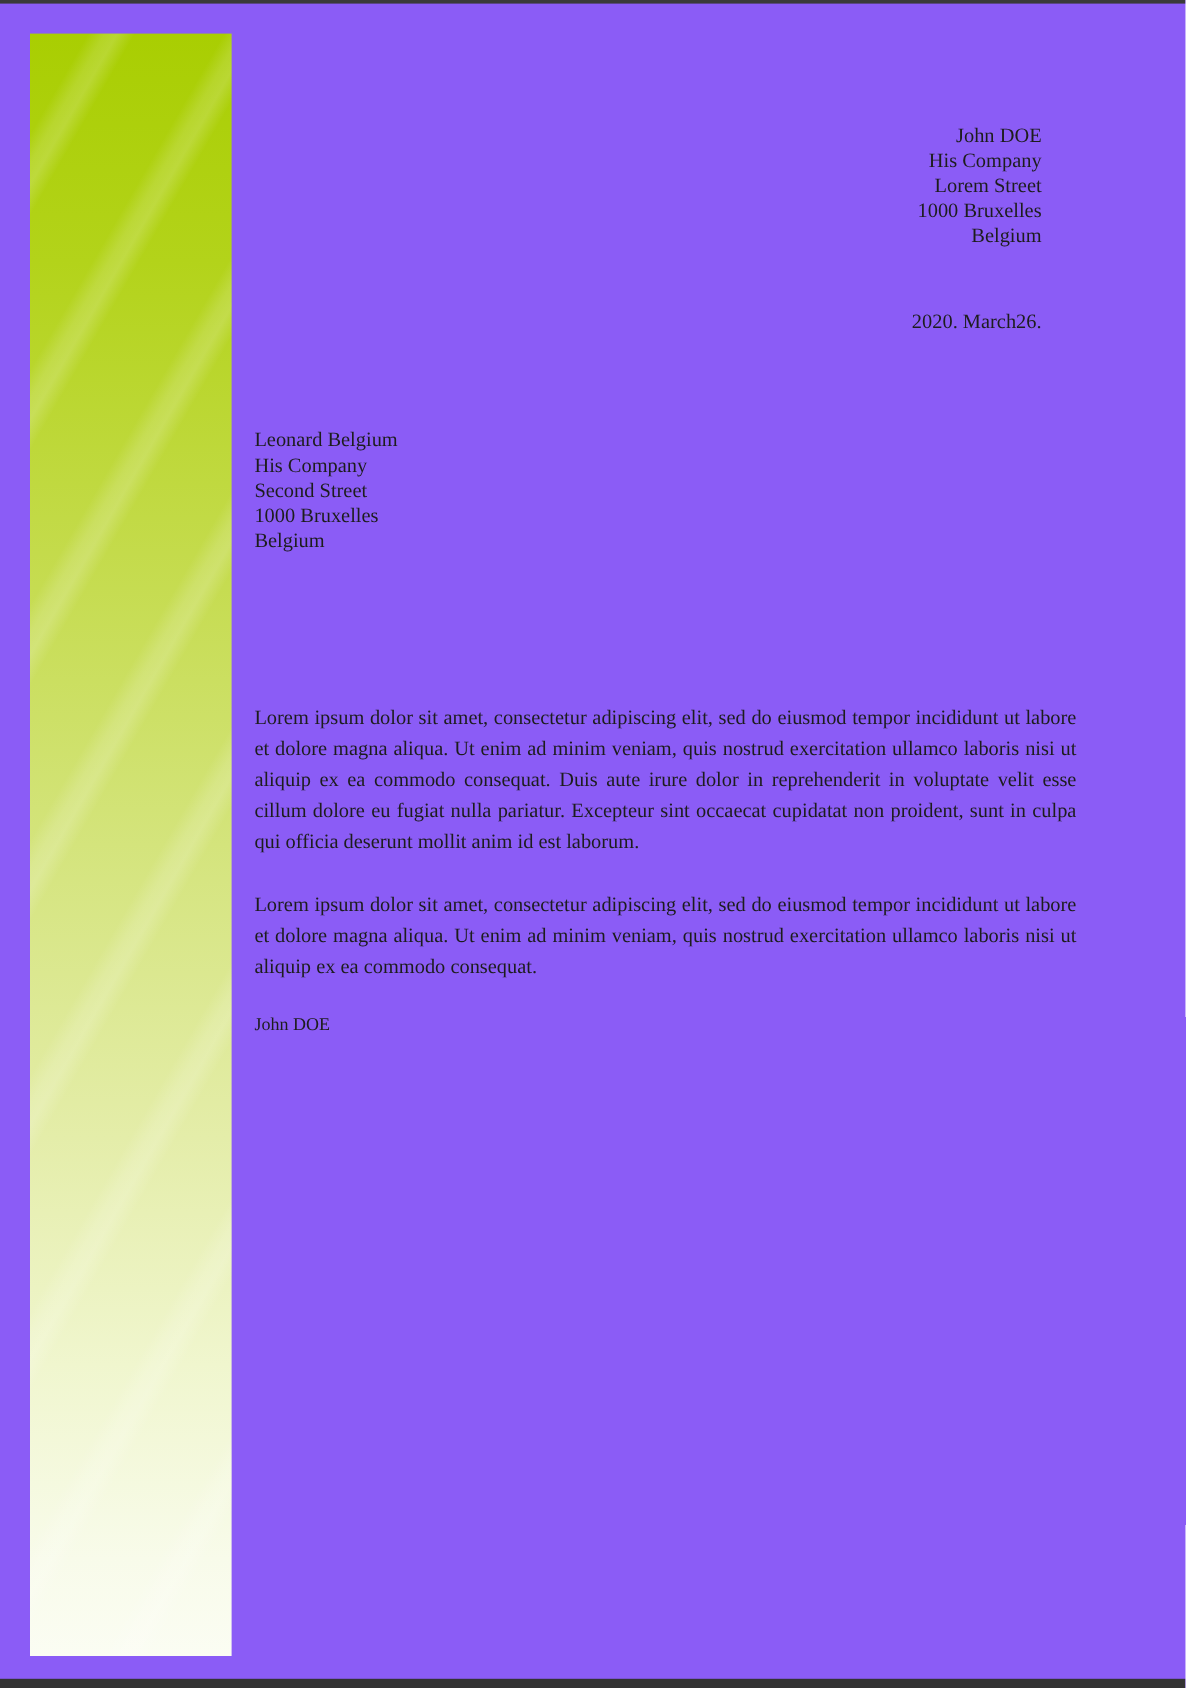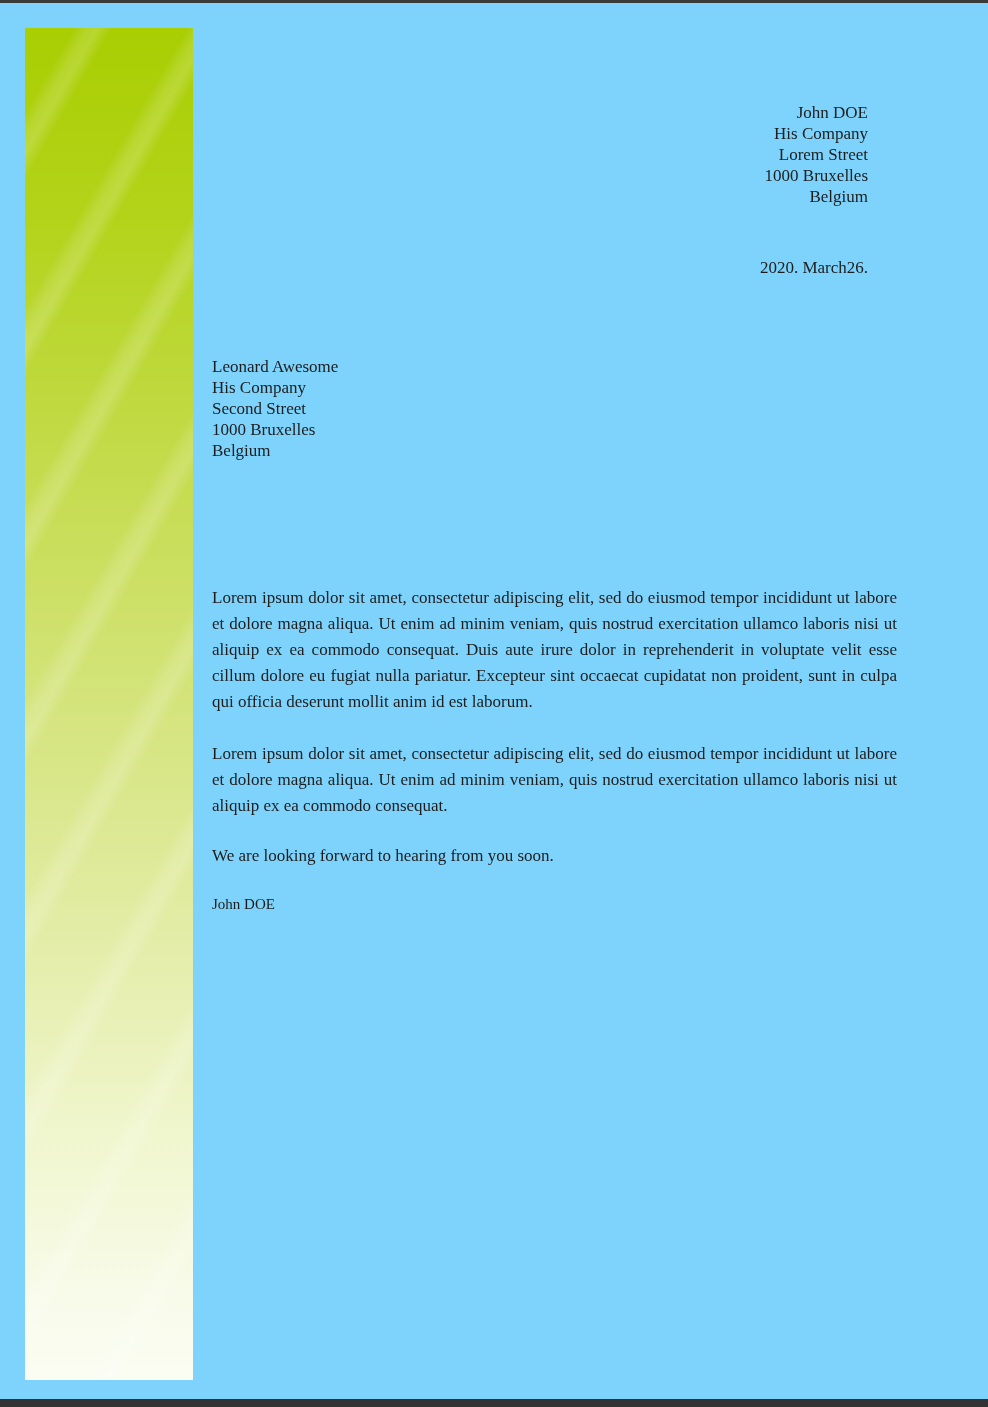--- a/index.html
+++ b/index.html
@@ -4,21 +4,21 @@
 <style>
   html, body {
     margin: 0;
     padding: 0;
     background: #ffffff;
   }
   .page {
     position: relative;
     width: 988px;
     height: 1407px;
-    background: #7dd3fc;
+    background: #8b5cf6;
     overflow: hidden;
     font-family: "Liberation Serif", serif;
     color: #1d1d1d;
   }
   .edge-top {
     position: absolute;
     top: 0; left: 0;
     width: 100%; height: 3px;
     background: #3a3a3a;
   }
@@ -119,29 +119,28 @@
     <div class="addr-line">John DOE</div>
     <div class="addr-line">His Company</div>
     <div class="addr-line">Lorem Street</div>
     <div class="addr-line">1000 Bruxelles</div>
     <div class="addr-line">Belgium</div>
   </div>
 
   <div class="date-line">2020. March26.</div>
 
   <div class="recipient-block">
-    <div class="addr-line">Leonard Awesome</div>
+    <div class="addr-line">Leonard Belgium</div>
     <div class="addr-line">His Company</div>
     <div class="addr-line">Second Street</div>
     <div class="addr-line">1000 Bruxelles</div>
     <div class="addr-line">Belgium</div>
   </div>
 
   <div class="letter-body">
     <p class="para">Lorem ipsum dolor sit amet, consectetur adipiscing elit, sed do eiusmod tempor incididunt ut labore et dolore magna aliqua. Ut enim ad minim veniam, quis nostrud exercitation ullamco laboris nisi ut aliquip ex ea commodo consequat. Duis aute irure dolor in reprehenderit in voluptate velit esse cillum dolore eu fugiat nulla pariatur. Excepteur sint occaecat cupidatat non proident, sunt in culpa qui officia deserunt mollit anim id est laborum.</p>
     <p class="para">Lorem ipsum dolor sit amet, consectetur adipiscing elit, sed do eiusmod tempor incididunt ut labore et dolore magna aliqua. Ut enim ad minim veniam, quis nostrud exercitation ullamco laboris nisi ut aliquip ex ea commodo consequat.</p>
-    <p class="closing-line">We are looking forward to hearing from you soon.</p>
     <p class="signature-line">John DOE</p>
   </div>
 
   <div class="edge-bottom"></div>
 
 </div>
 
 </body></html>

